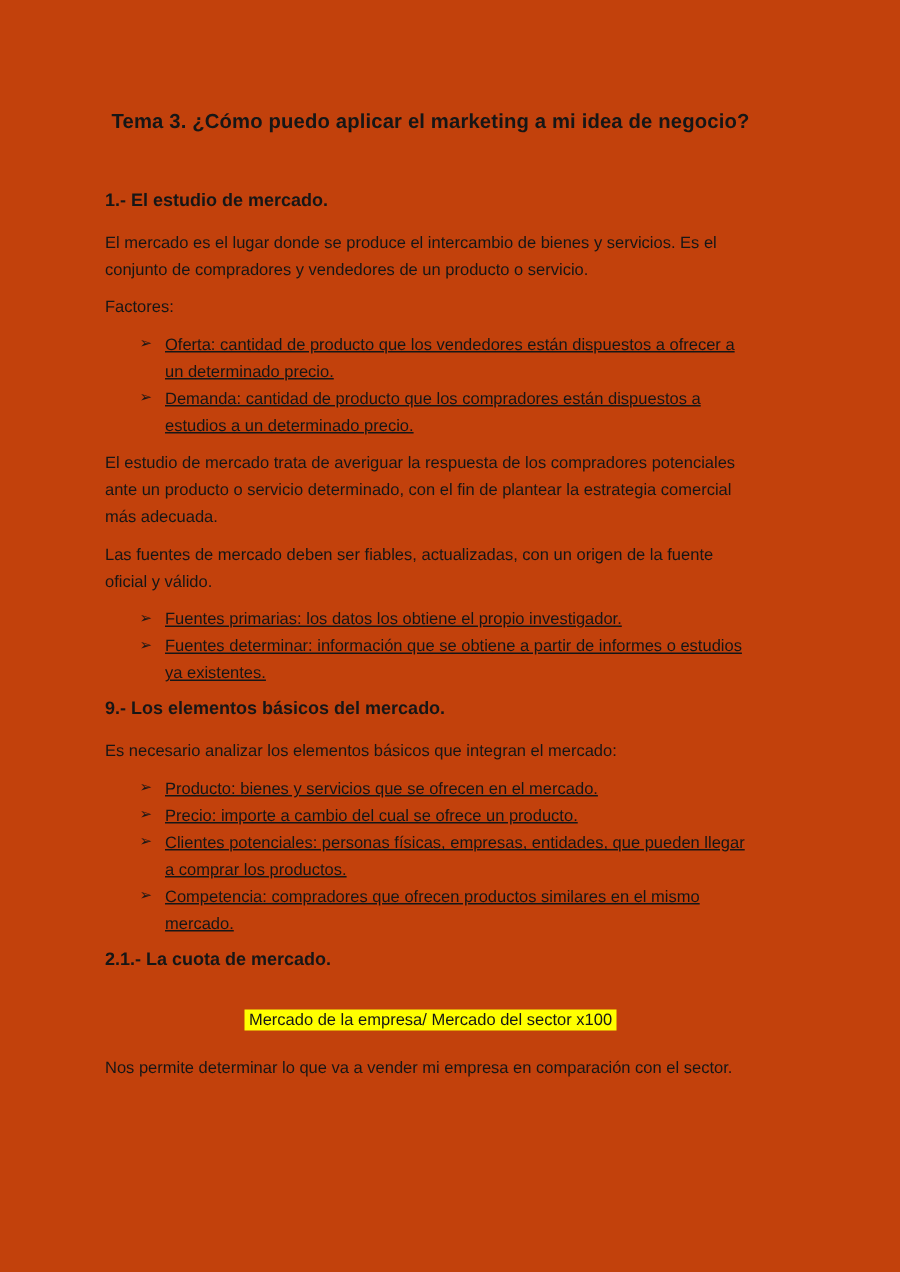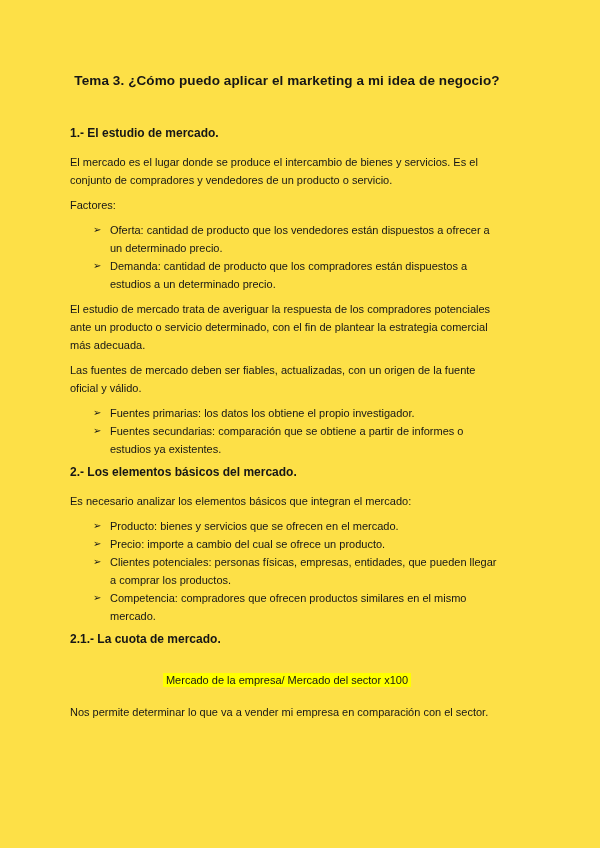--- a/index.html
+++ b/index.html
@@ -1,21 +1,21 @@
 <!DOCTYPE html>
 <html lang="es" style="--hl: #ffff00;"><head>
 <meta charset="utf-8">
 <style>
   html, body { margin: 0; padding: 0; background: #ffffff; }
   .page {
     position: relative;
     width: 600px;
     height: 848px;
     box-sizing: border-box;
-    background: #fde047;
+    background: #c2410c;
     color: #161616;
     font-family: "Liberation Sans", "DejaVu Sans", sans-serif;
     font-size: 11px;
     line-height: 18px;
     padding: 73px 96px 40px 70px;
     overflow: hidden;
   }
   .title {
     font-size: 13.5px;
     font-weight: bold;
@@ -35,21 +35,21 @@
     list-style: none;
     margin: 2px 0 7px 0;
     padding: 0 0 0 23px;
   }
   ul.bullets li { display: flex; }
   .bullet {
     flex: 0 0 17px;
     font-size: 10px;
     line-height: 18px;
   }
-  .li-text { flex: 1; }
+  .li-text { flex: 1; text-decoration: underline; }
   .formula-line {
     text-align: center;
     margin: 24px 0 14px 0;
   }
   .formula {
     background-color: var(--hl, #ffff00);
     padding: 1px 3px;
   }
 </style>
 </head>
@@ -80,25 +80,25 @@
 
   <p>Las fuentes de mercado deben ser fiables, actualizadas, con un origen de la fuente oficial y válido.</p>
 
   <ul class="bullets">
     <li>
       <span class="bullet">➢</span>
       <span class="li-text">Fuentes primarias: los datos los obtiene el propio investigador.</span>
     </li>
     <li>
       <span class="bullet">➢</span>
-      <span class="li-text">Fuentes secundarias: comparación que se obtiene a partir de informes o estudios ya existentes.</span>
+      <span class="li-text">Fuentes determinar: información que se obtiene a partir de informes o estudios ya existentes.</span>
     </li>
   </ul>
 
-  <h2 class="heading">2.- Los elementos básicos del mercado.</h2>
+  <h2 class="heading">9.- Los elementos básicos del mercado.</h2>
 
   <p>Es necesario analizar los elementos básicos que integran el mercado:</p>
 
   <ul class="bullets">
     <li>
       <span class="bullet">➢</span>
       <span class="li-text">Producto: bienes y servicios que se ofrecen en el mercado.</span>
     </li>
     <li>
       <span class="bullet">➢</span>

